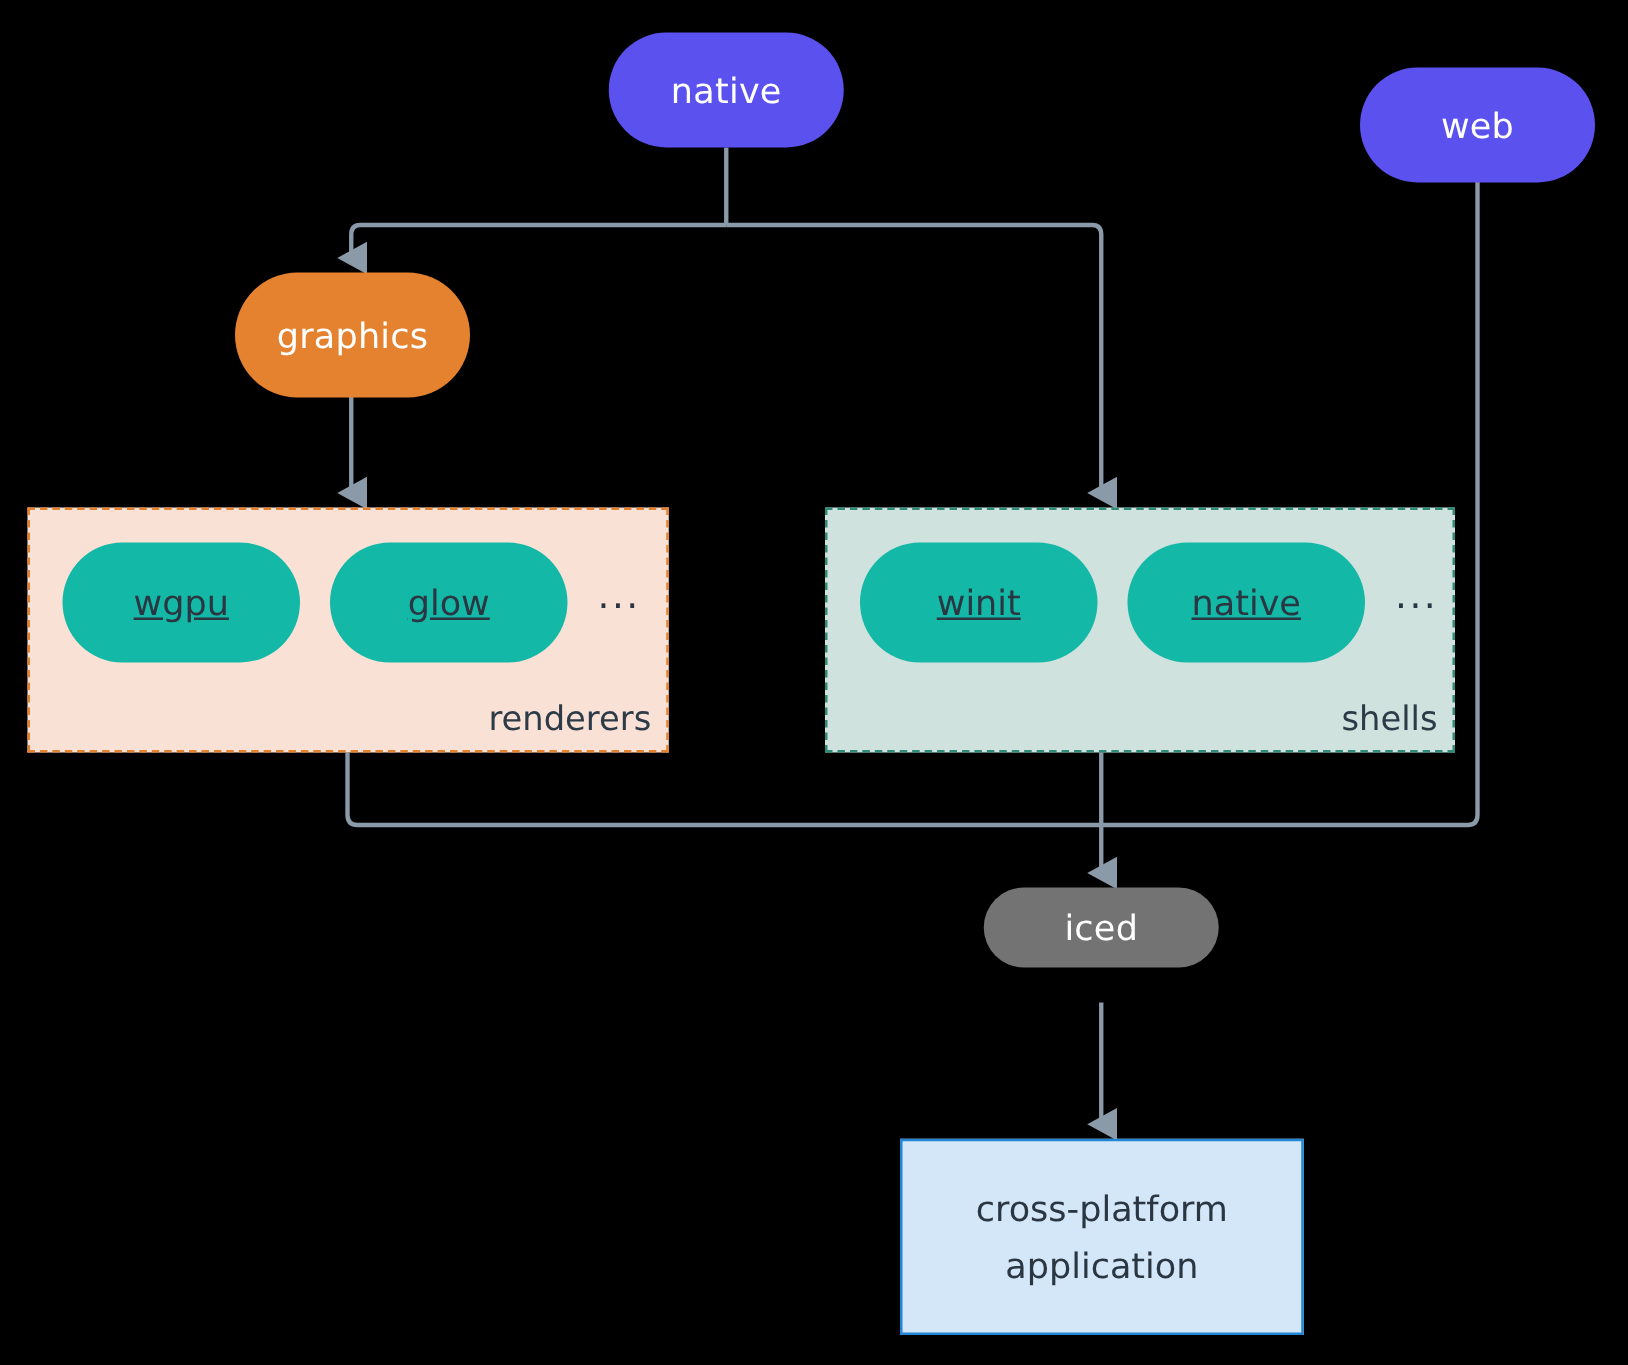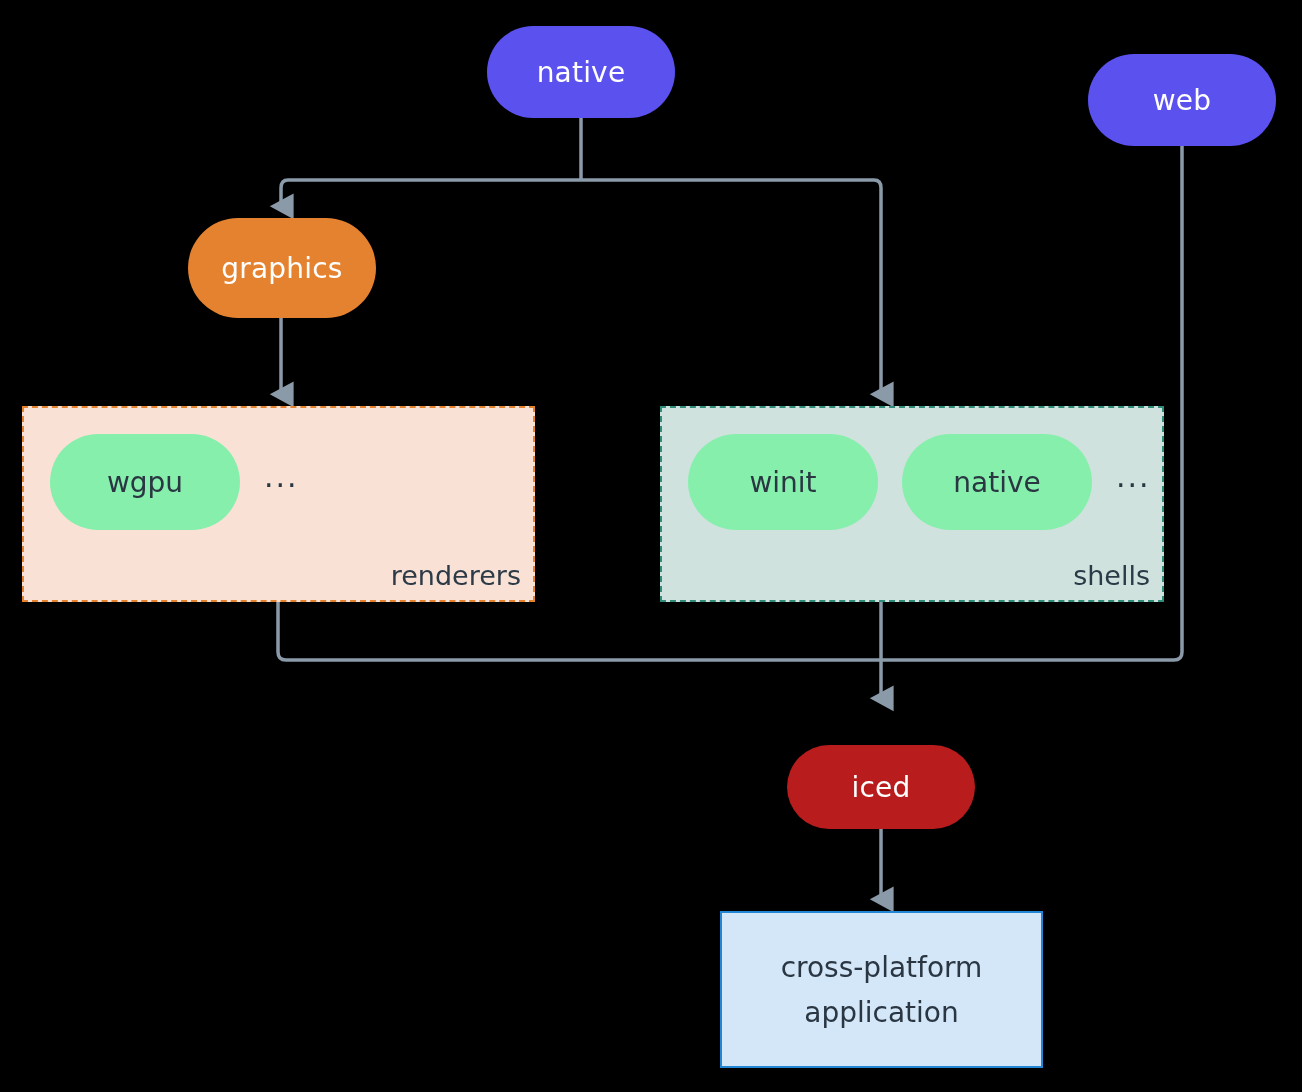--- a/index.html
+++ b/index.html
@@ -61,24 +61,24 @@
   }
   #node-graphics {
     left: 188px;
     top: 218px;
     width: 188px;
     height: 100px;
     background: #e5822f;
   }
   #node-iced {
     left: 787px;
-    top: 745px;
-    width: 188px;
-    height: 84px;
-    background: #b91c1c;
+    top: 710px;
+    width: 188px;
+    height: 64px;
+    background: #737373;
   }
   
   .group-box {
     position: absolute;
     box-sizing: border-box;
     border-width: 2px;
     border-style: dashed;
   }
   #group-renderers {
     left: 22px;
@@ -105,31 +105,32 @@
   }
   .chip-row {
     position: absolute;
     left: 26px;
     top: 26px;
     display: flex;
     align-items: center;
     gap: 24px;
   }
   .chip {
-    background: #86efac;
+    background: #14b8a6;
     border-radius: 999px;
     height: 96px;
     min-width: 190px;
     box-sizing: border-box;
     display: flex;
     align-items: center;
     justify-content: center;
     color: #2a3642;
     font-size: 28px;
     padding: 0 24px;
+    text-decoration: underline;
   }
   .ellipsis {
     color: #2a3642;
     font-size: 30px;
     letter-spacing: 2px;
     padding-bottom: 12px;
   }
   
   #node-application {
     left: 720px;
@@ -186,20 +187,23 @@
 
   <div class="node pill-node" id="node-graphics">
     <span>graphics</span>
   </div>
 
   <div class="group-box" id="group-renderers">
     <div class="chip-row">
       <div class="chip">
         <span>wgpu</span>
       </div>
+      <div class="chip">
+        <span>glow</span>
+      </div>
       <div class="ellipsis">...</div>
     </div>
     <div class="group-label">renderers</div>
   </div>
 
   <div class="group-box" id="group-shells">
     <div class="chip-row">
       <div class="chip">
         <span>winit</span>
       </div>

